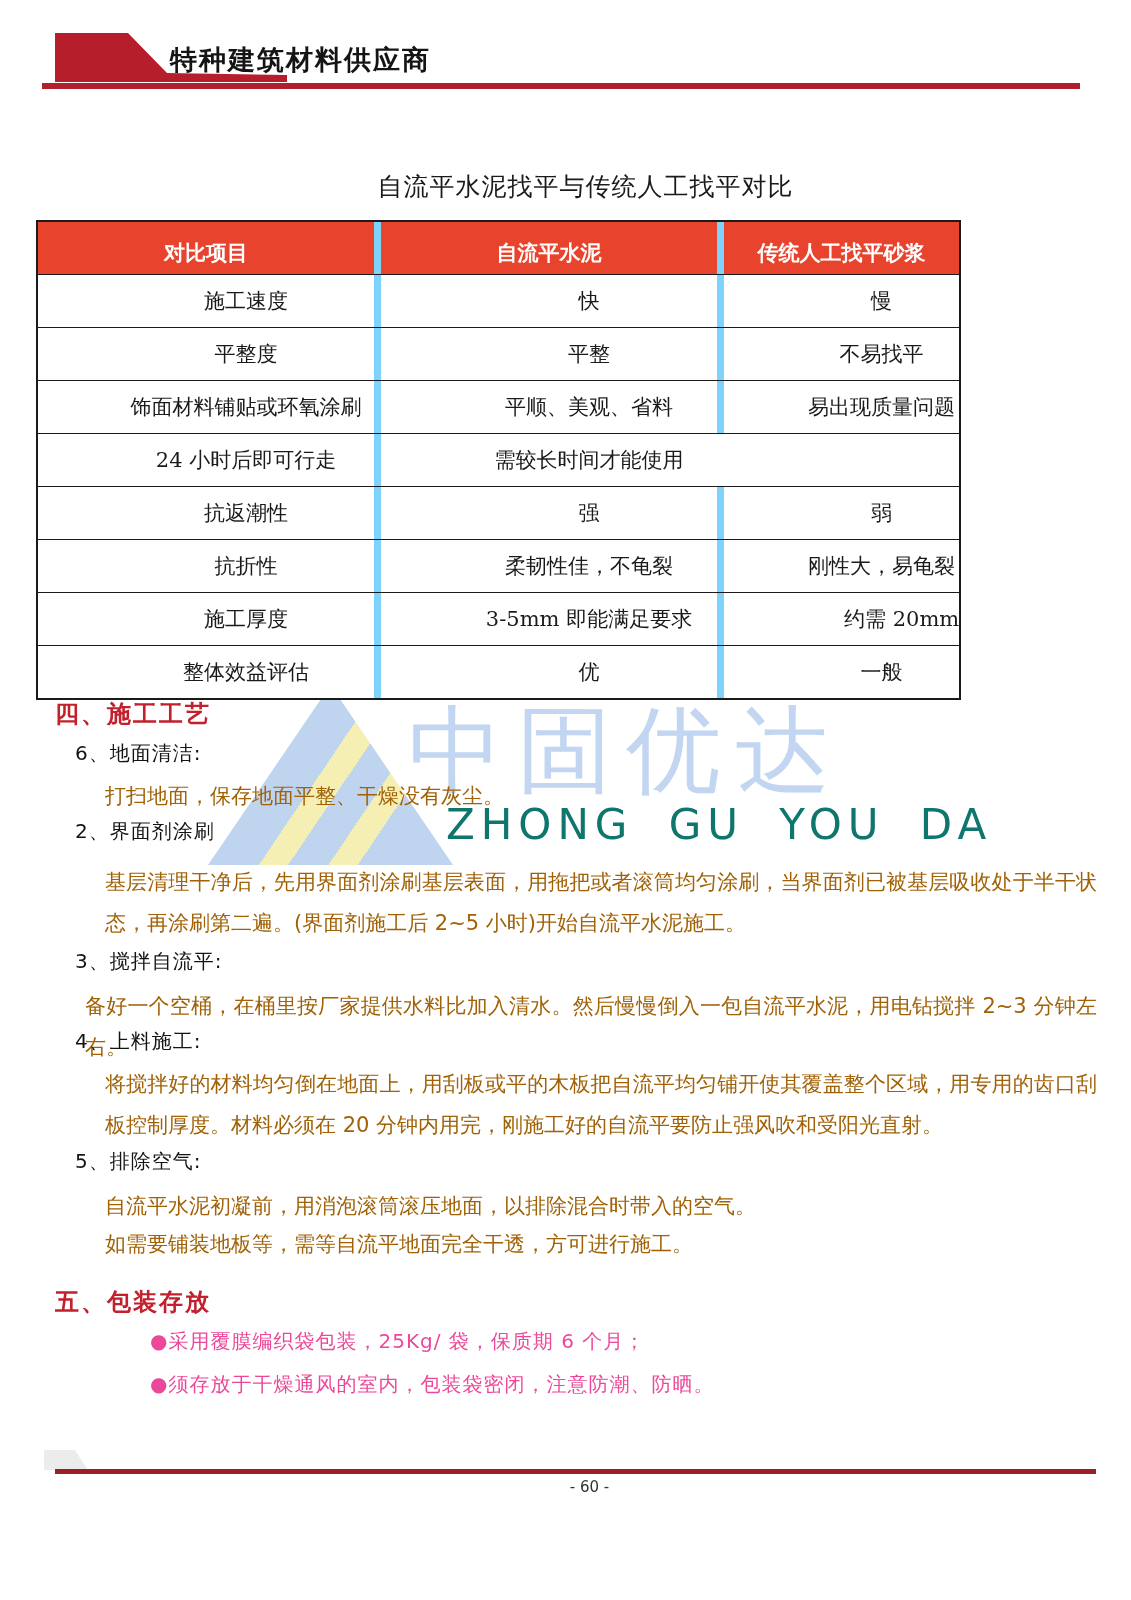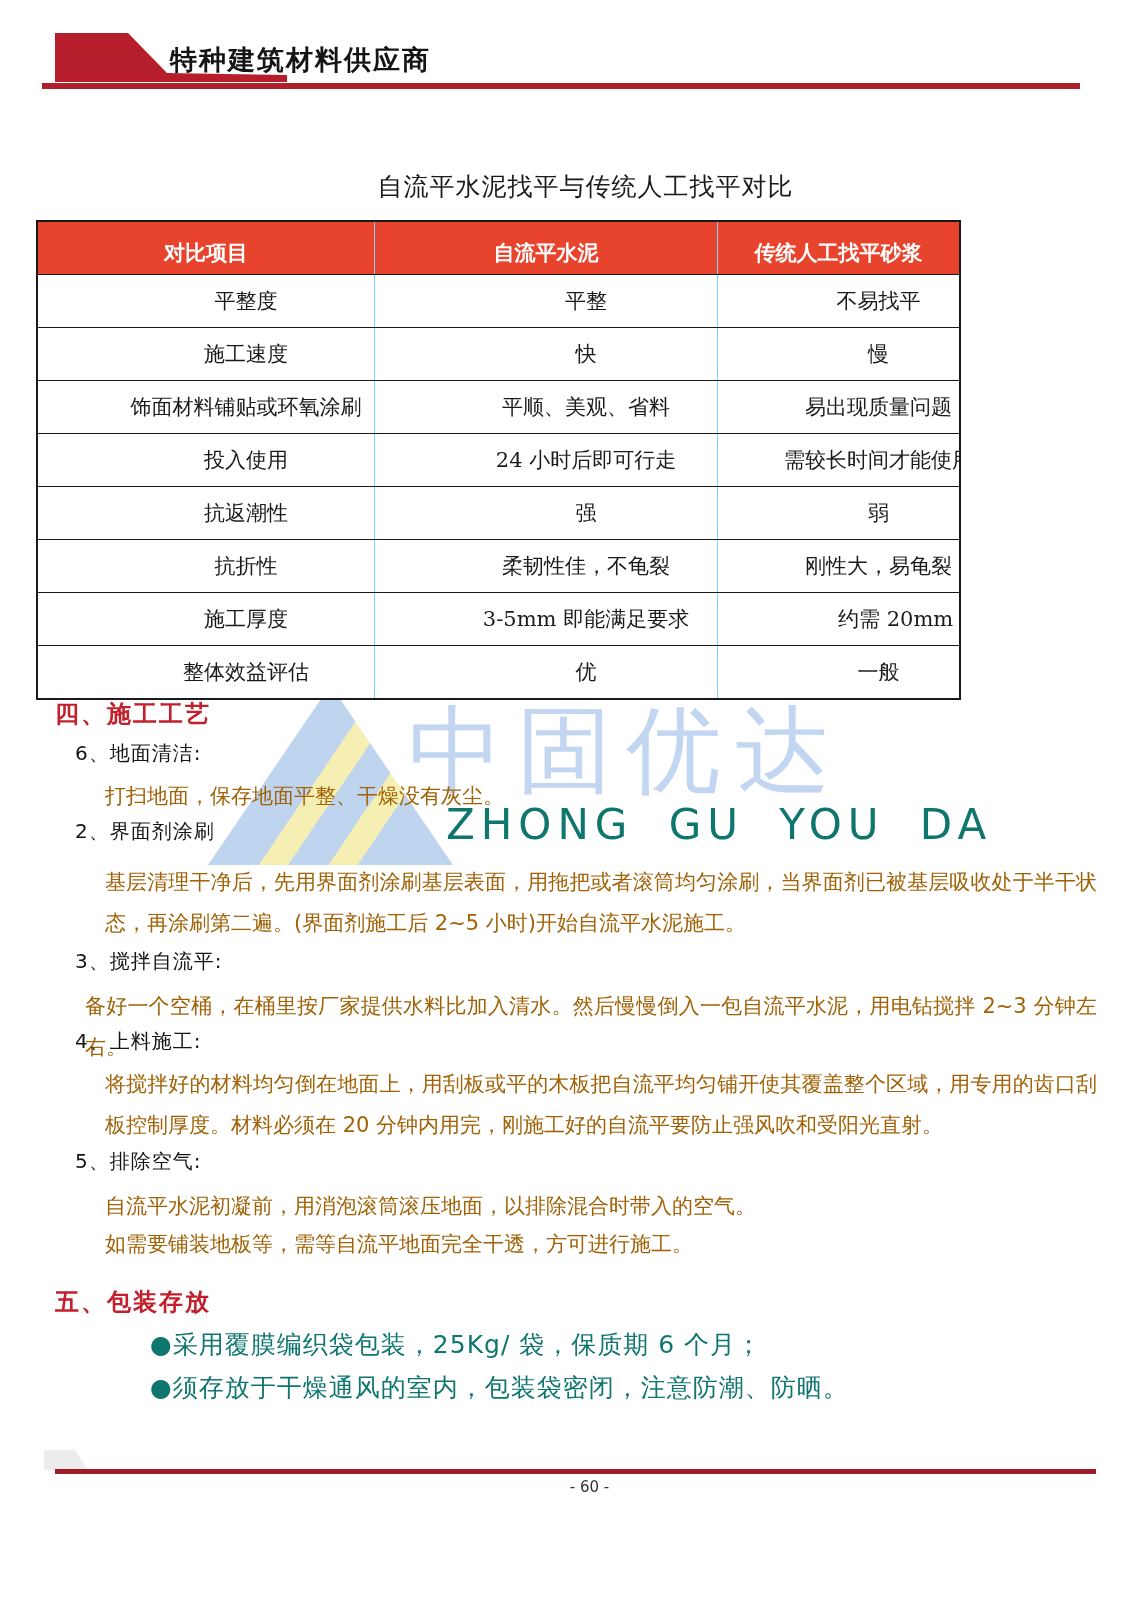--- a/index.html
+++ b/index.html
@@ -23,21 +23,21 @@
   .cmp-table { position:absolute; left:36px; top:220px; width:925px;
                border:2px solid #1a1a1a; z-index:2; background:transparent; }
   .t-row { display:grid; grid-template-columns:336px 343px 1fr; }
   .t-head { background:#E8432C; height:52px; }
   .t-head .t-cell { color:#ffffff; font-weight:bold; font-family:"DejaVu Sans", sans-serif;
                     font-size:21px; display:flex; align-items:flex-end; justify-content:center;
                     padding:0 0 7px 0; }
   .t-body { height:53px; border-top:1px solid #1a1a1a; background:#fff; }
   .t-cell { display:flex; align-items:center; justify-content:center;
             font-family:"DejaVu Serif", serif; font-size:21px; color:#1a1a1a;
-            padding-left:80px; border-left:1px solid #7dd3fc; overflow:hidden; white-space:nowrap; }
+            padding-left:80px; border-left:7px solid #7dd3fc; overflow:hidden; white-space:nowrap; }
   .t-cell:first-child { border-left:none; }
 
   
   .wm { position:absolute; z-index:0; }
   .wm-triangle { left:208px; top:685px; width:245px; height:180px;
                  background:linear-gradient(124deg,
                    #BFD4EE 0 47%, #F6EFB4 47% 55%, #BFD4EE 55% 66%,
                    #F6EFB4 66% 74%, #BFD4EE 74% 100%);
                  clip-path:polygon(50% 0, 100% 100%, 0 100%); }
   .wm-cn { left:408px; top:688px; font-size:95px; color:#C2D6F2; letter-spacing:14px;
@@ -46,21 +46,21 @@
            word-spacing:16px; font-family:"DejaVu Sans", sans-serif; white-space:nowrap; }
 
   
   .sec-heading { position:absolute; left:55px; font-size:24px; font-weight:bold;
                  color:#C2202C; letter-spacing:2px; z-index:2; }
   .item-label { position:absolute; left:75px; font-size:20px; color:#141414;
                 letter-spacing:1px; z-index:2; }
   .item-text { position:absolute; left:105px; width:992px; font-size:21px; color:#a16207;
                line-height:41px; text-align:justify; text-align-last:left; z-index:2; }
   .item-text.wide { left:85px; width:1012px; }
-  .bullet { position:absolute; left:150px; font-size:25px; color:#0f766e;
+  .bullet { position:absolute; left:150px; font-size:20px; color:#ec4899;
             letter-spacing:1px; z-index:2; }
 
   
   .ftr-gray { position:absolute; left:44px; top:1450px; width:44px; height:20px;
               background:#dcdcdc; clip-path:polygon(0 0, 70% 0, 100% 100%, 0 100%);
               opacity:.55; z-index:1; }
   .ftr-line { position:absolute; left:55px; top:1469px; width:1041px; height:5px;
               background:#9E1E27; z-index:2; }
   .ftr-page { position:absolute; left:0; top:1478px; width:1131px; text-align:center;
               font-size:15px; color:#333; z-index:2;margin-left:24px; }
@@ -82,36 +82,35 @@
 
   <div class="doc-title">自流平水泥找平与传统人工找平对比</div>
 
   <div class="cmp-table">
     <div class="t-row t-head">
       <div class="t-cell">对比项目</div>
       <div class="t-cell">自流平水泥</div>
       <div class="t-cell">传统人工找平砂浆</div>
     </div>
     <div class="t-row t-body">
+      <div class="t-cell">施工速度</div>
+      <div class="t-cell">快</div>
+      <div class="t-cell">慢</div>
+    </div>
+    <div class="t-row t-body">
       <div class="t-cell">平整度</div>
       <div class="t-cell">平整</div>
       <div class="t-cell">不易找平</div>
-    </div>
-    <div class="t-row t-body">
-      <div class="t-cell">施工速度</div>
-      <div class="t-cell">快</div>
-      <div class="t-cell">慢</div>
     </div>
     <div class="t-row t-body">
       <div class="t-cell">饰面材料铺贴或环氧涂刷</div>
       <div class="t-cell">平顺、美观、省料</div>
       <div class="t-cell">易出现质量问题</div>
     </div>
     <div class="t-row t-body">
-      <div class="t-cell">投入使用</div>
       <div class="t-cell">24 小时后即可行走</div>
       <div class="t-cell">需较长时间才能使用</div>
     </div>
     <div class="t-row t-body">
       <div class="t-cell">抗返潮性</div>
       <div class="t-cell">强</div>
       <div class="t-cell">弱</div>
     </div>
     <div class="t-row t-body">
       <div class="t-cell">抗折性</div>

